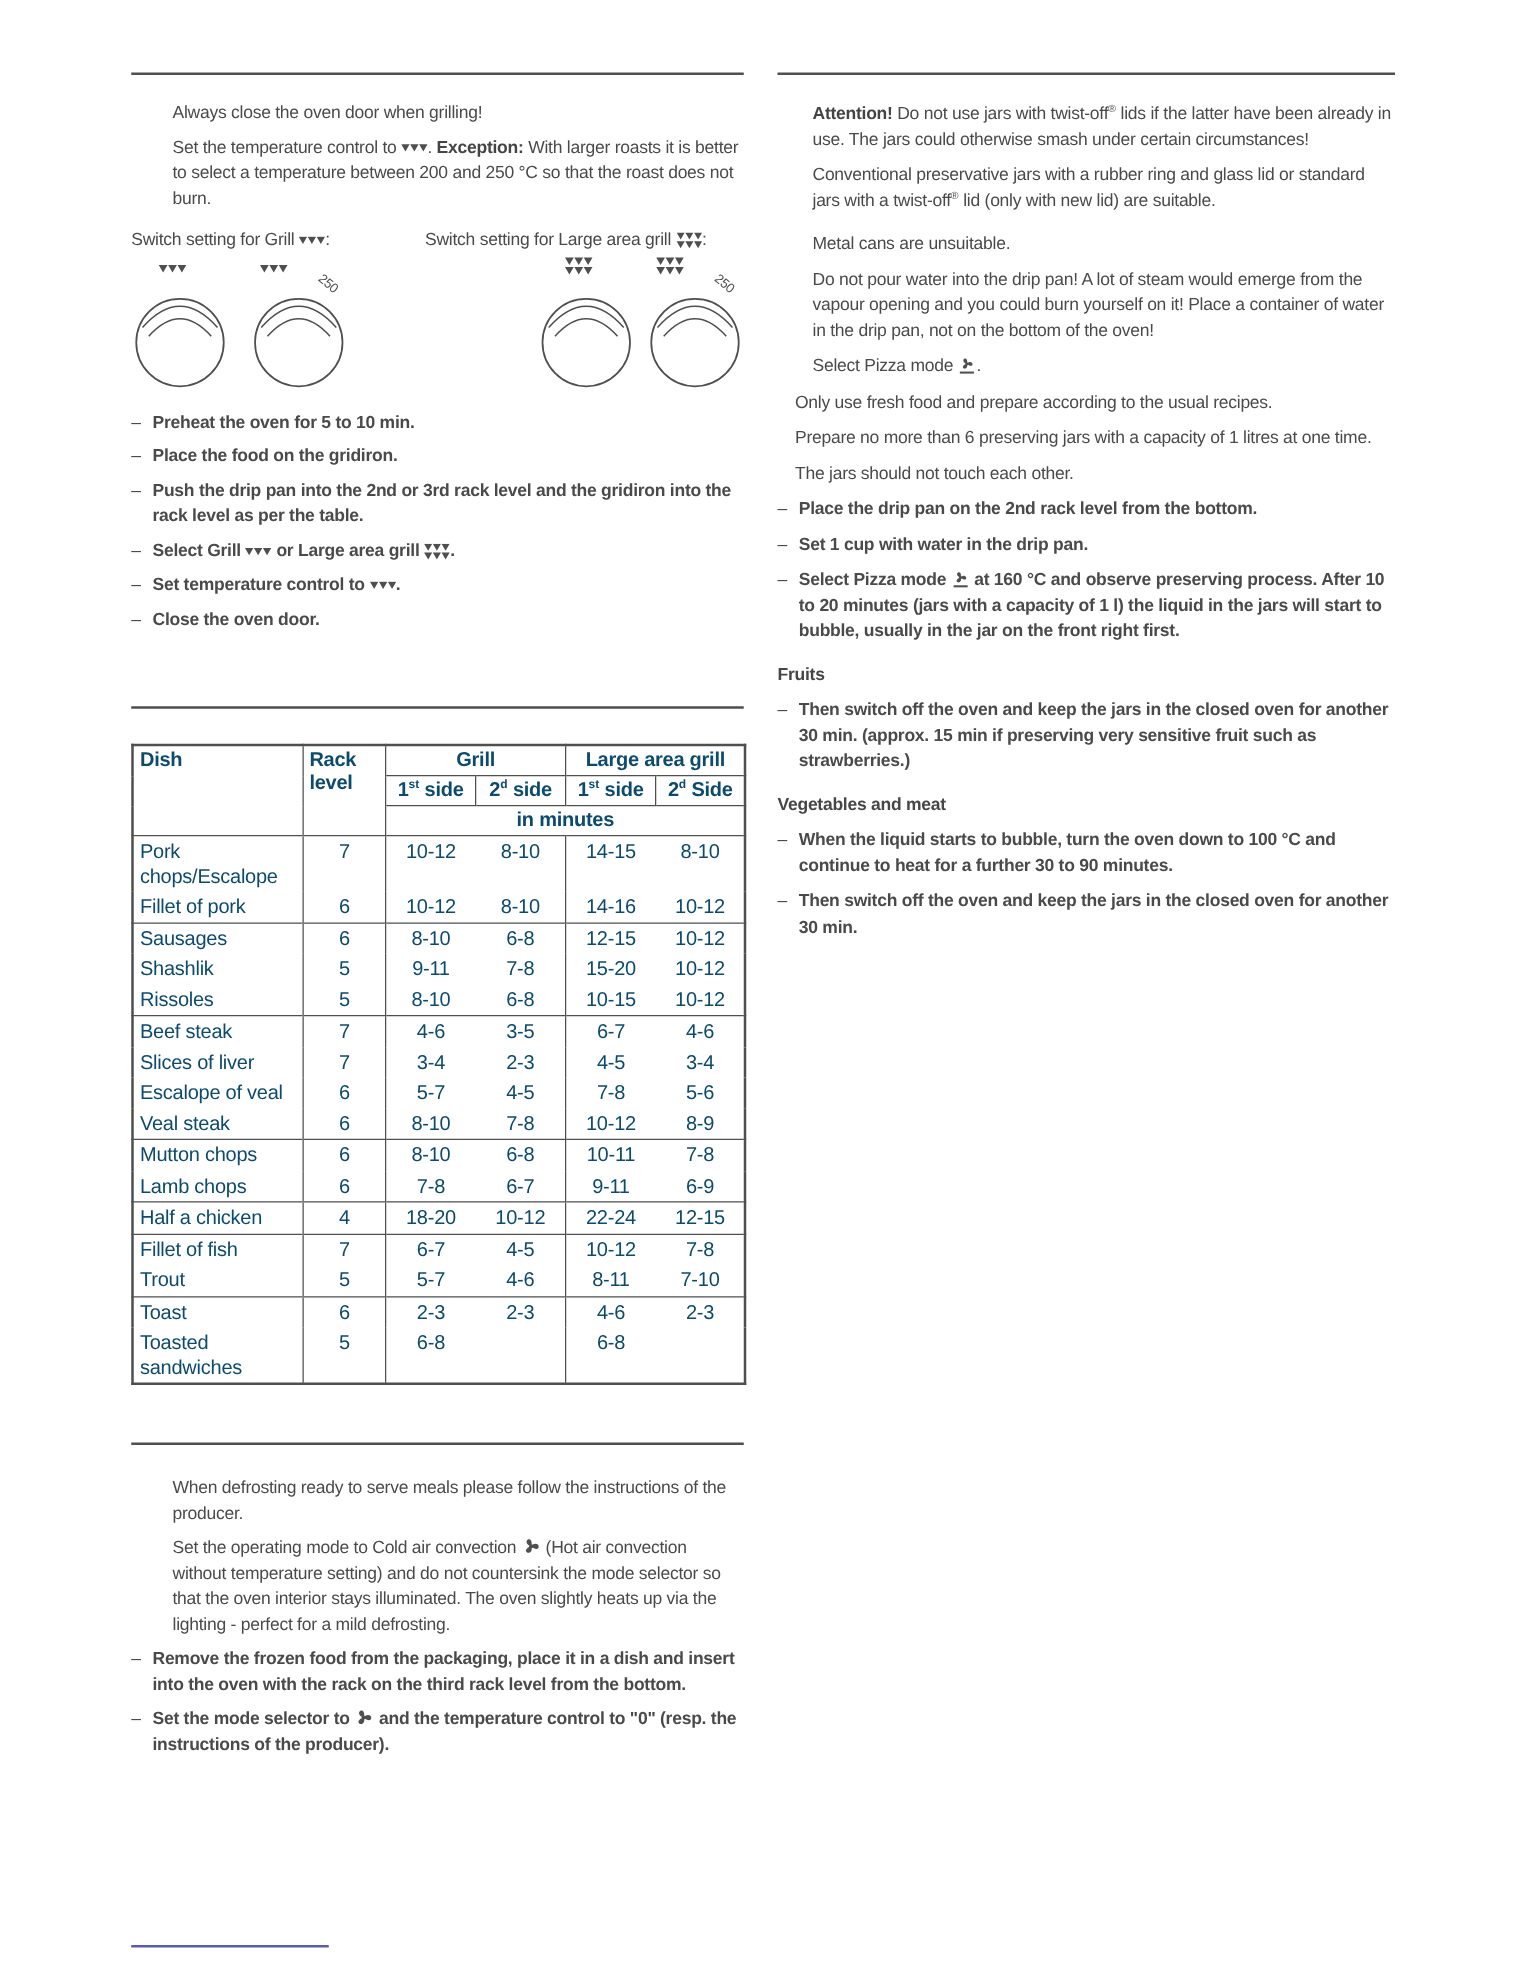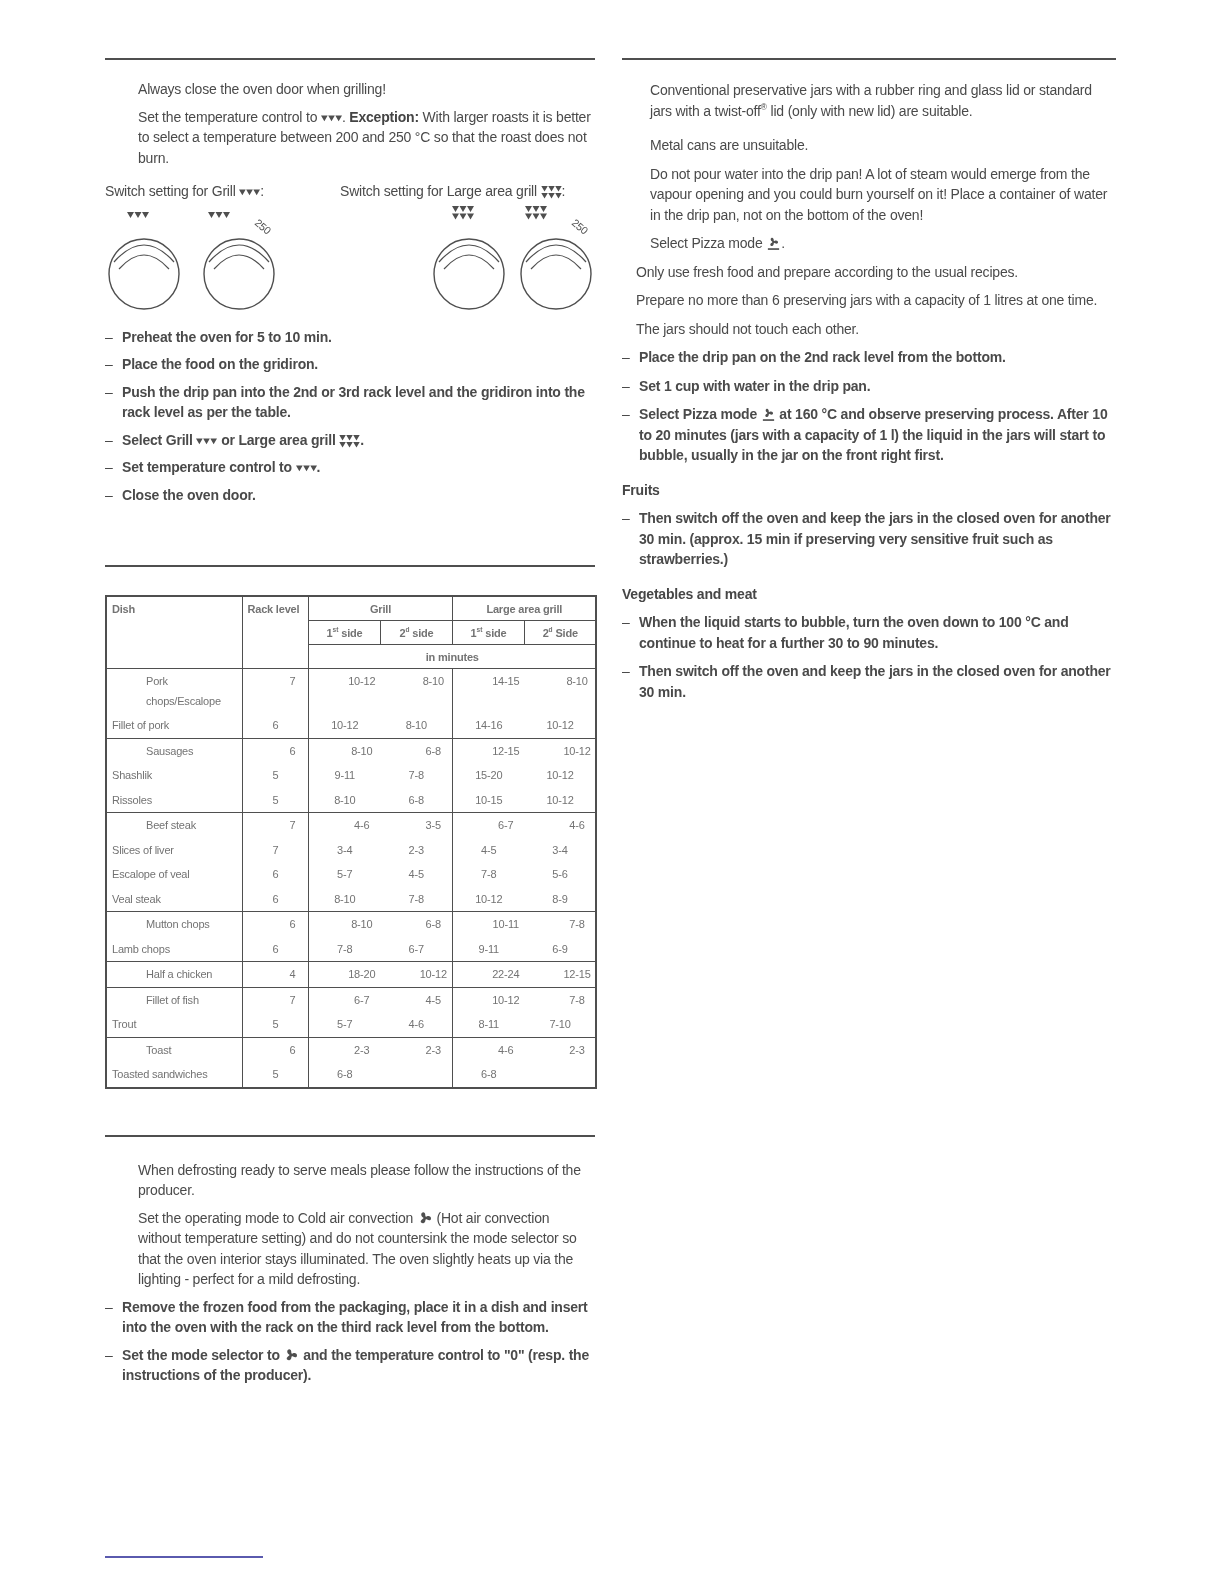--- a/index.html
+++ b/index.html
@@ -22,29 +22,29 @@
   sup{font-size:0.6em;vertical-align:super;line-height:0;letter-spacing:0;}
   .icon{display:inline-block;line-height:0;}
   .icon-grill svg{vertical-align:0px;}
   .icon-large svg{vertical-align:-3px;}
   .icon-fan svg,.icon-pizza svg{vertical-align:-3px;}
   .switchrow{display:flex;margin-top:13px;}
   .sw-left{width:235px;flex:none;}
   .knobrow{position:relative;height:112px;margin-top:2px;}
   .knob{position:absolute;top:0;}
   .knob-0{left:0;}.knob-1{left:95px;}.knob-2{left:325px;}.knob-3{left:412px;}
-  .grill-table{border-collapse:collapse;table-layout:fixed;width:490px;font-size:11px;
-      border:2px solid #4f4f4f;color:#737373;}
+  .grill-table{border-collapse:collapse;table-layout:fixed;width:490px;font-size:16px;
+      border:2px solid #4f4f4f;color:#0c4a6e;}
   .grill-table th,.grill-table td{padding:3px 4px 2px 5px;vertical-align:top;text-align:left;
       font-weight:normal;line-height:18px;}
   .grill-table thead th{font-weight:bold;}
   .grill-table .center{text-align:center;}
   .grill-table .bl{border-left:1px solid #4f4f4f;}
   .grill-table .bt{border-top:1px solid #4f4f4f;}
-  .grill-table tbody tr.grp td{border-top:1.5px solid #4f4f4f;padding-left:39px;}
+  .grill-table tbody tr.grp td{border-top:1.5px solid #4f4f4f;}
   .grill-table tbody td{line-height:19.5px;}
   .footer-rule{position:absolute;left:105px;top:1556px;width:158px;height:2px;background:#5a5aae;}
 </style>
 </head>
 <body>
 
 <div class="page">
   <div class="col col-left" id="col-left">
       <div class="rule"></div>
       <div style="height: 12px;"></div>
@@ -323,20 +323,21 @@
                 <path d="M10 10 C 5.2 9.4, 3.8 4.6, 7.0 3.1 C 9.8 1.9, 11.2 6.2, 10 10 Z"></path>
                 <path d="M10 10 C 5.2 9.4, 3.8 4.6, 7.0 3.1 C 9.8 1.9, 11.2 6.2, 10 10 Z" transform="rotate(120 10 10)"></path>
                 <path d="M10 10 C 5.2 9.4, 3.8 4.6, 7.0 3.1 C 9.8 1.9, 11.2 6.2, 10 10 Z" transform="rotate(240 10 10)"></path>
               </g>
             </svg></span> and the temperature control to "0" (resp. the instructions of the producer).</div>
       </div>
     </div>
   <div class="col col-right" id="col-right">
       <div class="rule"></div>
       <div style="height: 12px;"></div>
+      <div class="para"><strong>Attention!</strong> Do not use jars with twist-off<sup>®</sup> lids if the latter have been already in use. The jars could otherwise smash under certain circumstances!</div>
       <div class="para">Conventional preservative jars with a rubber ring and glass lid or standard jars with a twist-off<sup>®</sup> lid (only with new lid) are suitable.</div>
       <div class="para tight">Metal cans are unsuitable.</div>
       <div class="para">Do not pour water into the drip pan! A lot of steam would emerge from the vapour opening and you could burn yourself on it! Place a container of water in the drip pan, not on the bottom of the oven!</div>
       <div class="para">Select Pizza mode <span class="icon icon-pizza"><svg width="15" height="15" viewBox="0 0 20 20">
             <g transform="translate(10,8) scale(0.8) translate(-10,-10)">
               <g fill="#4f4f4f">
                 <circle cx="10" cy="10" r="2.1"></circle>
                 <path d="M10 10 C 5.2 9.4, 3.8 4.6, 7.0 3.1 C 9.8 1.9, 11.2 6.2, 10 10 Z"></path>
                 <path d="M10 10 C 5.2 9.4, 3.8 4.6, 7.0 3.1 C 9.8 1.9, 11.2 6.2, 10 10 Z" transform="rotate(120 10 10)"></path>
                 <path d="M10 10 C 5.2 9.4, 3.8 4.6, 7.0 3.1 C 9.8 1.9, 11.2 6.2, 10 10 Z" transform="rotate(240 10 10)"></path>

